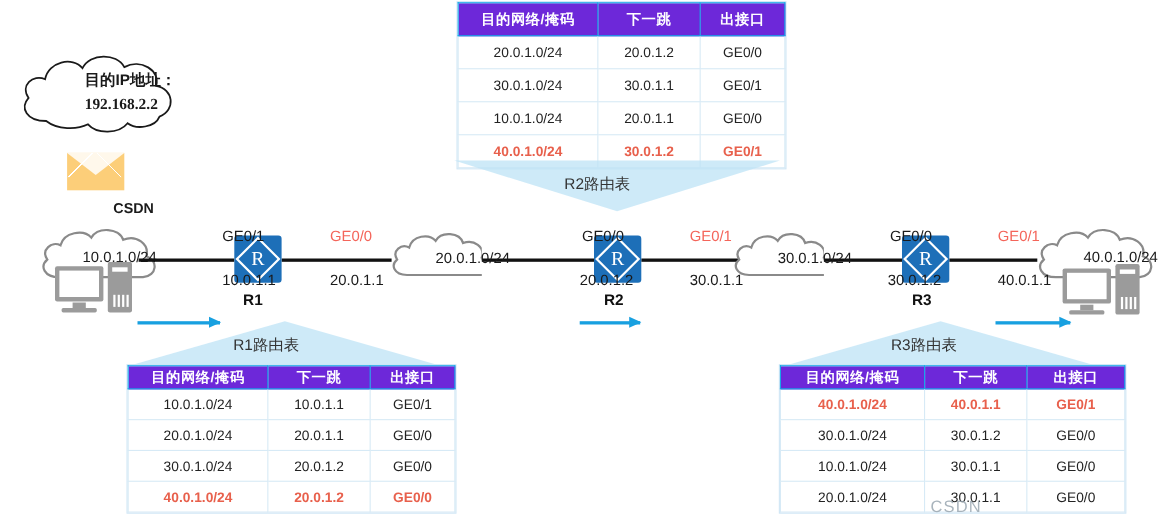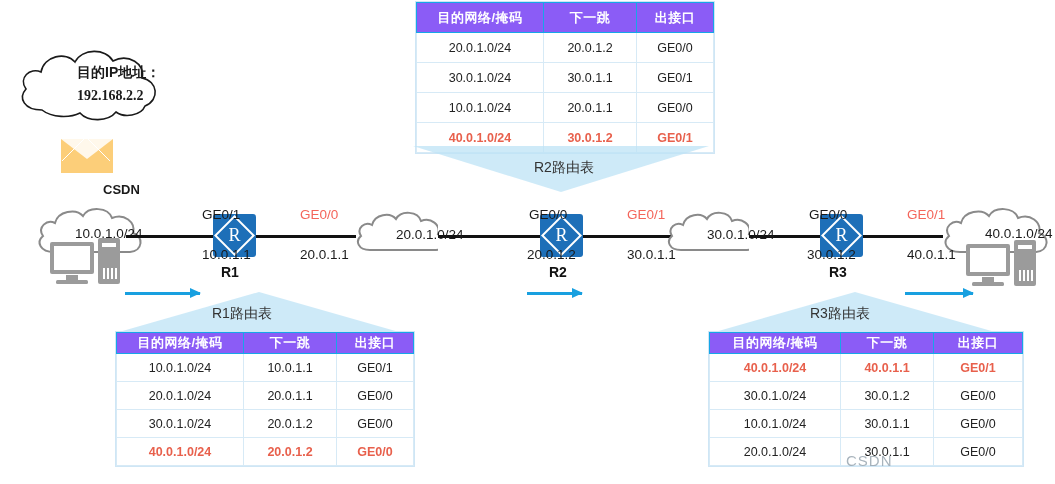--- a/index.html
+++ b/index.html
@@ -10,21 +10,21 @@
     color:#1a1a1a;
   }
   .stage{position:absolute;left:0;top:0;width:1055px;height:484px;}
   .abs{position:absolute;}
 
   
   .rt{position:absolute;border-collapse:collapse;background:#fff;
       box-shadow:0 0 0 1px #cfe6f5;}
   .rt td,.rt th{border:1px solid #d7eaf6;text-align:center;
       font-size:12.5px;color:#222;white-space:nowrap;}
-  .rt th{background:#8b5cf6;color:#fff;font-weight:bold;font-size:13px;
+  .rt th{background:#6d28d9;color:#fff;font-weight:bold;font-size:13px;
       border:1px solid #16a6e8;letter-spacing:.5px;}
   .rt td{height:25px;}
   .rt tr.hl td{color:#e8604c;font-weight:bold;}
 
   .tbl-r2 th,.tbl-r2 td{height:27px;}
   .tbl-r2 .c0{width:124px;} .tbl-r2 .c1{width:90px;} .tbl-r2 .c2{width:74px;}
   .tbl-r1 .c0{width:124px;} .tbl-r1 .c1{width:90px;} .tbl-r1 .c2{width:74px;}
   .tbl-r3 .c0{width:128px;} .tbl-r3 .c1{width:90px;} .tbl-r3 .c2{width:86px;}
 
   
@@ -103,21 +103,21 @@
       <td>GE0/0</td>
     </tr>
     <tr class="hl">
       <td>40.0.1.0/24</td>
       <td>30.0.1.2</td>
       <td>GE0/1</td>
     </tr>
   </tbody>
     </table>
   <div class="tri-down" style="left:413px;top:146px;"></div>
-  <div class="cap" style="left:513px;top:159px;margin-left:21px;">R2路由表</div>
+  <div class="cap" style="left:513px;top:159px;">R2路由表</div>
 
   <svg class="abs" style="left:8px;top:36px;" width="160" height="92">
     <path d="M34,74 C16,74 10,62 18,53 C10,42 22,31 33,36 C36,20 58,15 67,26
              C74,12 98,12 105,25 C120,17 138,28 134,42 C150,45 152,64 137,70
              C133,80 116,82 108,76 C100,86 80,86 72,77 C62,82 44,82 34,74 Z" fill="#ffffff" stroke="#1a1a1a" stroke-width="1.6"></path>
   </svg>
   <div class="t bold" style="left:38px;top:64px;font-size:14px;">目的IP地址：</div>
   <div class="t bold" style="left:38px;top:88px;font-size:14px;font-family:Liberation Serif, serif;">192.168.2.2</div>
 
   <div class="env" style="left:61px;top:139px;">

